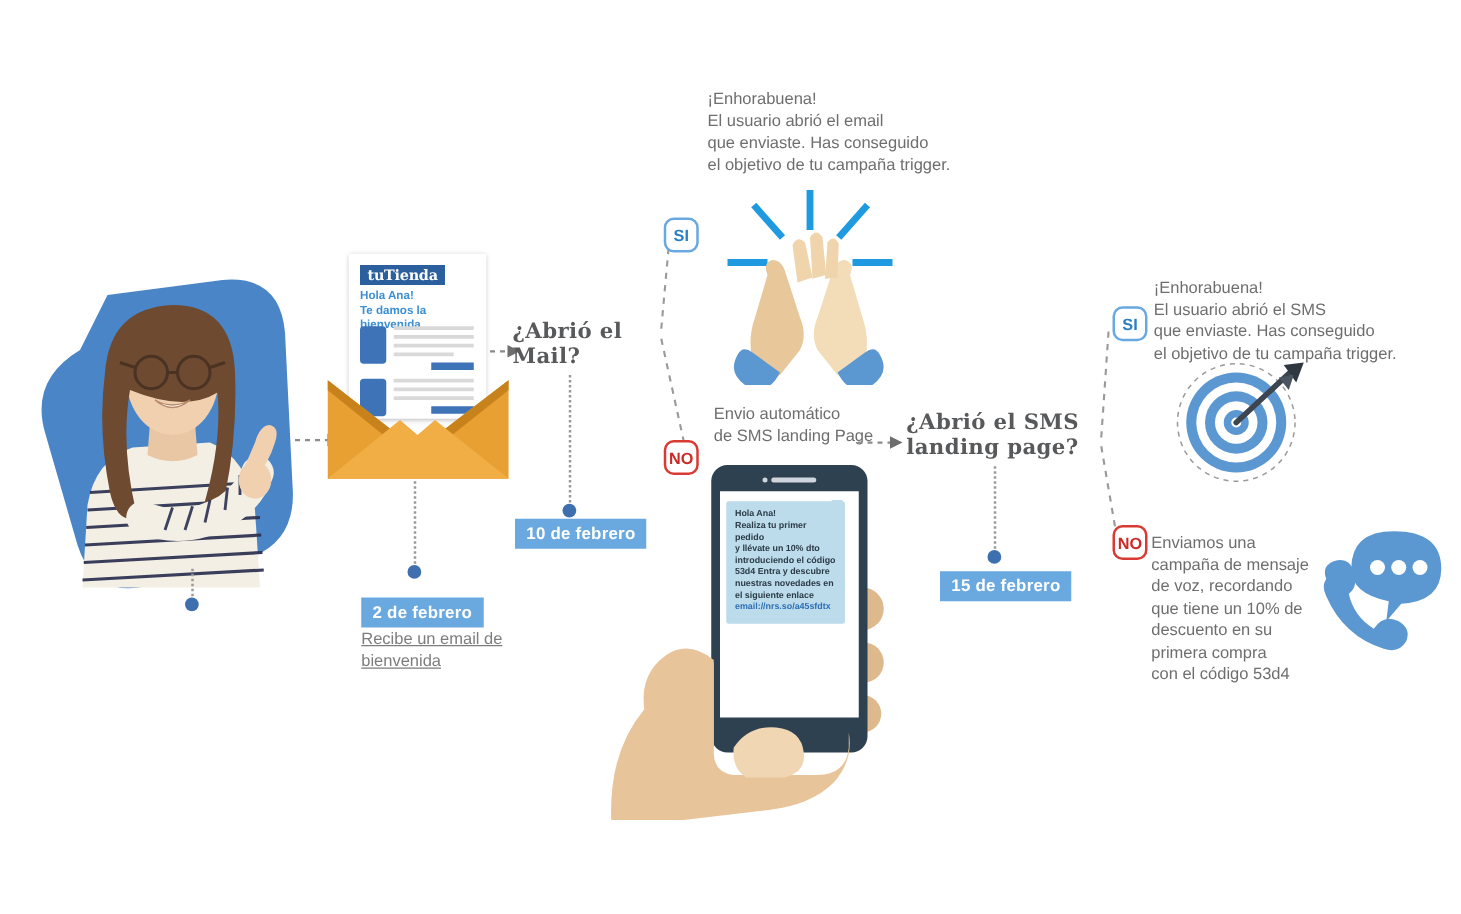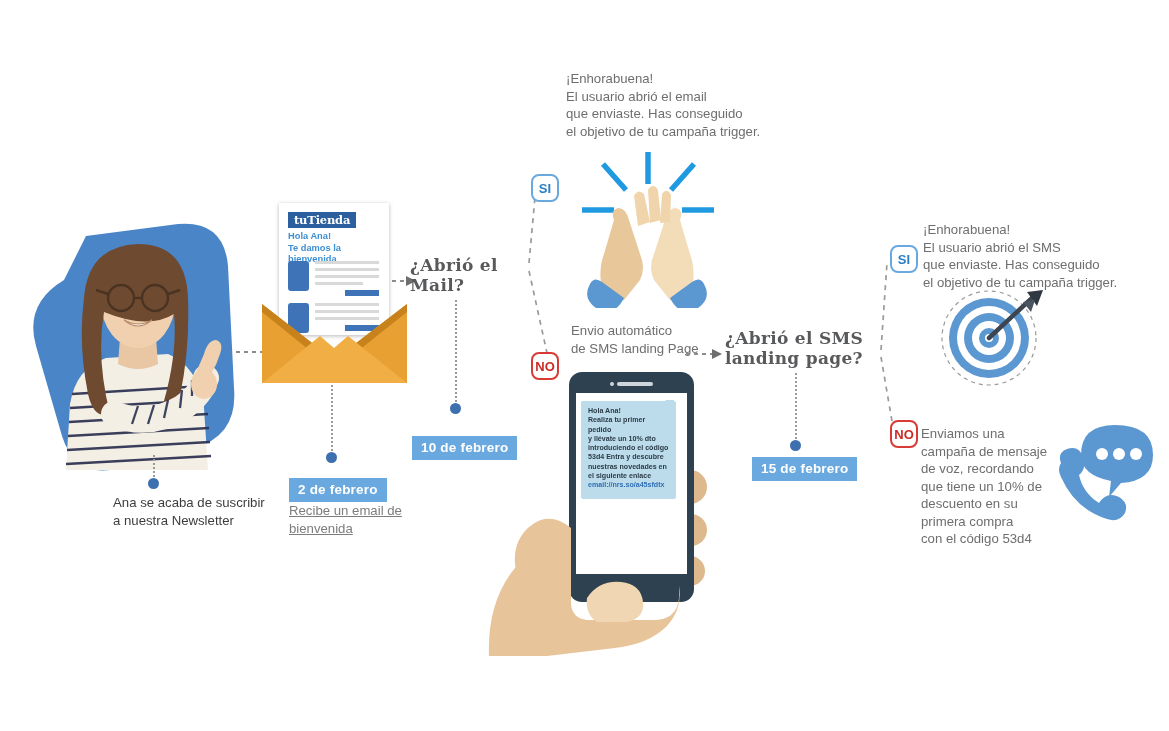--- a/index.html
+++ b/index.html
@@ -96,22 +96,20 @@
         </g>
 
         <path d="M172 168 Q186 156 192 136 Q196 124 188 122 Q180 122 176 136 L170 150 Q164 160 168 168 Z" fill="#f0d0ae"></path>
         <ellipse cx="176" cy="166" rx="13" ry="15" fill="#f0d0ae"></ellipse>
       </g>
     </svg>
   </div>
 
   <div class="abs vdash" style="left:153px;top:455px;height:26px;"></div>
   <div class="abs dot" style="left:148px;top:478px;"></div>
-  <div class="abs lead-text" style="left:113px;top:494px;width:205px;">Ana se acaba de suscribir
-a nuestra Newsletter</div>
 
   <div class="abs" style="left:236px;top:345px;">
     <svg width="42" height="14">
         <path d="M0 7 L26 7" stroke="#8c8c8c" stroke-width="1.8" stroke-dasharray="4 4"></path>
       <path d="M26 2 L36 7 L26 12 Z" fill="#6e6e6e"></path>
       </svg>
   </div>
 
   <div class="abs mail-wrap" style="left:262px;top:203px;">
     <div class="mail-paper">
@@ -158,21 +156,21 @@
       <path d="M34 78 L40 12" stroke="#9a9a9a" stroke-width="1.7" stroke-dasharray="5 5" fill="none"></path>
       <path d="M34 86 L52 168" stroke="#9a9a9a" stroke-width="1.7" stroke-dasharray="5 5" fill="none"></path>
     </svg>
   </div>
 
   <div class="abs yn" style="left:531px;top:174px;">SI</div>
   <div class="abs yn no" style="left:531px;top:352px;">NO</div>
 
   <div class="abs vdash" style="left:455px;top:300px;height:106px;"></div>
   <div class="abs dot" style="left:450px;top:403px;"></div>
-  <div class="abs date-badge" style="left:412px;top:436px;">10 de febrero</div>
+  <div class="abs date-badge" style="left:412px;top:415px;">10 de febrero</div>
 
   <div class="abs body-text" style="left:566px;top:70px;width:300px;">¡Enhorabuena!
 El usuario abrió el email
 que enviaste. Has conseguido
 el objetivo de tu campaña trigger.</div>
 
   <div class="abs" style="left:568px;top:150px;">
     <svg width="155" height="158" viewBox="0 0 155 158">
       <g stroke="#1f9ae0" stroke-width="5.5" stroke-linecap="butt">
         <path d="M80 2 L80 34"></path>

